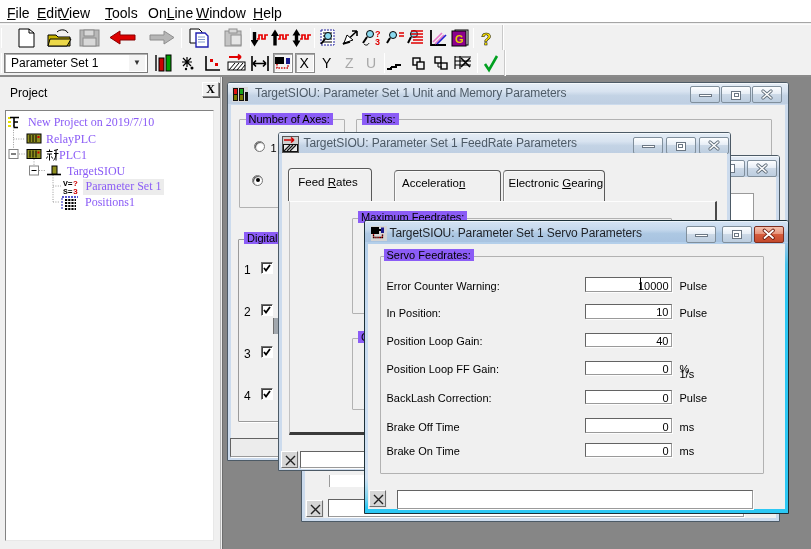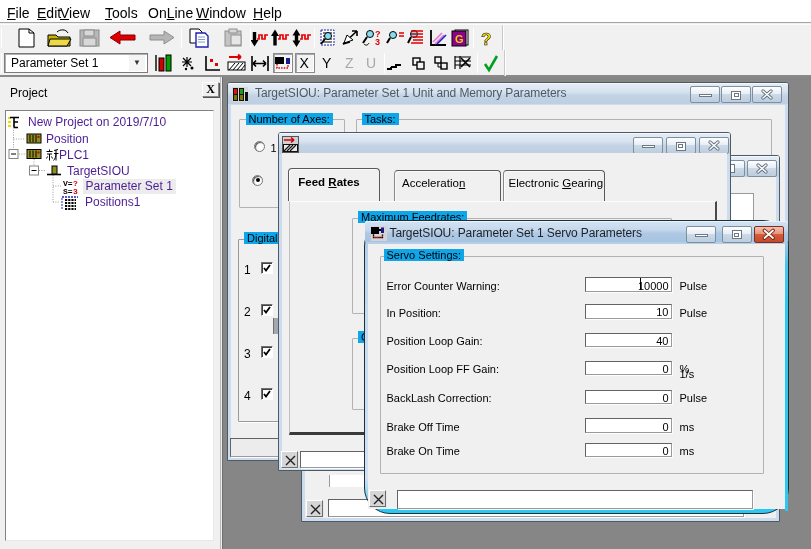--- a/index.html
+++ b/index.html
@@ -17,34 +17,34 @@
 .tend { position:absolute; top:0; width:2px; height:26px; background:#c9c9c9; border-right:1px solid #fff; }
 .ticon { position:absolute; width:20px; height:20px; }
 .checked { border:1px solid #8a8a8a; background:#f3f3f3; box-shadow:inset 1px 1px 0 #a8a8a8, inset -1px -1px 0 #ffffff; }
 #combo { left:4px; top:3px; width:144px; height:20px; background:#fff; border:1px solid #7b7b7b; box-shadow:inset 1px 1px 0 #b0b0b0; font-size:12px; line-height:18px; padding-left:6px; }
 #combo .arr { position:absolute; right:2px; top:1px; width:16px; height:16px; background:#f4f4f4; text-align:center; font-size:8px; line-height:16px; color:#333; }
 
 #panel { left:0; top:77px; width:223px; height:472px; background:#f0f0f0; }
 #ptitle { left:10px; top:9px; font-size:12px; color:#000; }
 #pclose { left:202px; top:5px; width:17px; height:15px; background:#f0f0f0; border:1px solid #888; border-top-color:#fff; border-left-color:#fff; box-shadow:1px 1px 0 #555; font-family:"Liberation Serif",serif; font-size:12px; font-weight:bold; text-align:center; line-height:13px; }
 #tree { left:5px; top:33px; width:209px; height:431px; background:#fff; border:1px solid #828282; border-bottom-color:#e8e8e8; border-right-color:#e8e8e8; }
-.trow { position:absolute; font-size:12px; color:#4c1d95; white-space:nowrap; }
+.trow { position:absolute; font-size:12px; color:#8b5cf6; white-space:nowrap;font-family:Liberation Serif, serif; }
 
 #mdi { left:223px; top:77px; width:588px; height:472px; background:#868686; }
 
 .win { position:absolute; border:1px solid #4c5a66; border-radius:3px 3px 0 0; }
 .cap { position:absolute; left:0; top:0; right:0; height:21px; border-radius:2px 2px 0 0; }
 .cap.inactive { background:linear-gradient(180deg,#e5edf6 0%,#d8e3f0 40%,#c3d3e5 60%,#bfcfe2 100%); box-shadow:inset 0 1px 0 #f4f8fb; }
 .cap.active { background:linear-gradient(180deg,#d5e3f4 0%,#c6d9ed 40%,#adc8e3 60%,#a8c3e0 100%); box-shadow:inset 0 1px 0 #eaf2f9; }
 .ctext { position:absolute; top:3px; font-size:12px; font-weight:normal; letter-spacing:-0.1px; white-space:nowrap; }
 .client { position:absolute; background:#f0f0f0; }
 .cbtn { position:absolute; width:30px; height:17px; border:1px solid #808f9c; border-radius:2px; background:linear-gradient(180deg,#fdfeff 0%,#e7eef6 45%,#ccd9e7 50%,#bccddf 100%); }
 .cbtn.red { background:linear-gradient(180deg,#f4c1ae 0%,#e8957c 45%,#d55b3c 50%,#c44a2d 100%); border-color:#7e2d1e; }
 .groupbox { position:absolute; border:1px solid #b2b2b2; border-radius:1px; }
-.glabel { position:absolute; background:#0ea5e9; font-size:11px; padding:0 3px; white-space:nowrap; }
+.glabel { position:absolute; background:#8b5cf6; font-size:11px; padding:0 3px; white-space:nowrap; }
 .field { position:absolute; background:#fff; border:1px solid; border-color:#636363 #9a9a9a #9a9a9a #636363; box-shadow:1px 1px 0 #fdfdfd; }
 .lbl { position:absolute; font-size:11px; color:#000; white-space:nowrap; }
 .val { position:absolute; font-size:11px; color:#000; text-align:right; }
 .xbtn { position:absolute; width:17px; height:17px; background:#d6d6d6; border:1px solid #fff; border-bottom-color:#6e6e6e; border-right-color:#6e6e6e; box-shadow:1px 1px 0 #e8e8e8; }
 .xbtn svg { position:absolute; left:2px; top:2px; }
 .cb { position:absolute; width:12px; height:12px; background:#fff; border:1px solid #707070; border-bottom-color:#fff; border-right-color:#fff; box-shadow:inset 1px 1px 0 #404040; }
 .tab { position:absolute; background:#f0f0f0; border:1px solid #5a5a5a; border-bottom:none; border-radius:4px 4px 0 0; box-shadow:inset 1px 1px 0 #fafafa; font-size:11.5px; white-space:nowrap; }
 </style>
 </head>
 <body>
@@ -244,21 +244,21 @@
         <text x="67" y="83" fill="#d00000">3</text>
       </g>
 
       <g transform="translate(56,85)">
         <path d="M0,1 h16" stroke="#2020c0" stroke-width="1.6" stroke-dasharray="2 1"></path>
         <path d="M0,2 v11" stroke="#2020c0" stroke-dasharray="2 1"></path>
         <path d="M3,4 h11 M3,7 h11 M3,10 h11 M3,13 h11" stroke="#000" stroke-width="1.8" stroke-dasharray="2.2 1"></path>
       </g>
     </svg>
     <span class="trow" style="left:22px; top:4px;">New Project on 2019/7/10</span>
-    <span class="trow" style="left:40px; top:21px;">Position</span>
+    <span class="trow" style="left:40px; top:21px;">RelayPLC</span>
     <span class="trow" style="left:40px; top:36.5px;"><svg width="13" height="12" style="vertical-align:-2px" viewBox="0 0 13 12">
           <path d="M0.5,2.5 h6 M3.5,0.5 v2 M1,5 h5 M3.5,5 v6.5 M1.5,7.5 l-1,2 M5.5,7.5 l1,2 M8,1.5 l4,-1 M8,4.5 h4.5 M10,1 v3.5 M10,4.5 c0,3 -1,5.5 -2.5,7 M10,4.5 v7" stroke="#000" stroke-width="1" fill="none"></path>
         </svg>PLC1</span>
     <span class="trow" style="left:61px; top:52.5px;">TargetSIOU</span>
     <span class="trow" style="left:76.5px; top:68px; background:#ececec; padding:0 3px 1px 3px;">Parameter Set 1</span>
     <span class="trow" style="left:79px; top:84px;">Positions1</span>
   </div>
 </div>
 
 <div id="mdi" class="abs"></div>
@@ -358,20 +358,21 @@
 
 <div class="win" id="w2" style="left:277.5px; top:132px; width:453px; height:338.5px; background:#ccdbed;">
   <div class="cap inactive">
     <svg width="17" height="17" style="position:absolute;left:3px;top:2.5px" viewBox="0 0 17 17">
       <rect x="0.5" y="0.5" width="16" height="16" fill="#d0d0d0" stroke="#555"></rect>
       <rect x="1" y="8" width="15" height="8" fill="#111"></rect>
       <rect x="2" y="9" width="13" height="6" fill="#e8e8e8"></rect>
       <path d="M2,15 L8,9 M5,15 L11,9 M8,15 L14,9" stroke="#111" stroke-width="1.2"></path>
       <path d="M2,4 L12,4 M12,4 L9,1.5 M12,4 L9,6.5" stroke="#d00000" stroke-width="1.6" fill="none"></path>
     </svg>
+    <span class="ctext" style="left:25px; color:#4d5a66;">TargetSIOU: Parameter Set 1 FeedRate Parameters</span>
     <div class="cbtn" style="left:354px; top:4px;">
         <div style="position:absolute;left:8px;top:7px;width:13px;height:3px;background:#fff;border:1px solid #6b7784;"></div>
       </div>
     <div class="cbtn" style="left:387px; top:4px;">
         <div style="position:absolute;left:9px;top:3.5px;width:10px;height:9px;background:#fff;border:1px solid #6b7784;"></div>
         <div style="position:absolute;left:11.5px;top:6px;width:5px;height:4px;background:#fff;border:1px solid #6b7784;"></div>
       </div>
     <div class="cbtn" style="left:420px; top:4px;"><svg width="28" height="15" viewBox="0 0 28 15">
           <path d="M10,4 L18,11 M18,4 L10,11" stroke="#5f6d7a" stroke-width="3.2" stroke-linecap="round"></path>
           <path d="M10,4 L18,11 M18,4 L10,11" stroke="#fdfdfd" stroke-width="1.6" stroke-linecap="round"></path>
@@ -379,37 +380,37 @@
   </div>
   <div class="client" style="left:3px; top:20px; width:445px; height:313px;">
 
     <div style="position:absolute; left:7px; top:47.5px; width:428px; height:234px; background:#f0f0f0; border-left:1px solid #c2c2c2; border-right:2px solid #4a4a4a; border-bottom:3px solid #3a3a3a; border-top:1px solid #fdfdfd;"></div>
     <div class="tab" style="left:112px; top:17px; width:107px; height:31px; border-left-color:#888;">
         <span style="position:absolute;left:7.5px;top:6px;">Acceleratio<u>n</u></span>
       </div>
     <div class="tab" style="left:221px; top:17px; width:102px; height:31px; border-left-color:#888;">
         <span style="position:absolute;left:5px;top:6px;">Electronic <u>G</u>earing</span>
       </div>
-    <div class="tab" style="left:6.8px; top:15.3px; width:92px; height:33.2px; font-weight:bold;">
+    <div class="tab" style="left:6.8px; top:15.3px; width:84px; height:33.2px; font-weight:normal;">
         <span style="position:absolute;left:9px;top:7px;">Feed <u>R</u>ates</span>
       </div>
     <div class="groupbox" style="left:70px; top:64.5px; width:320px; height:96px;"></div>
     <span class="glabel" style="left:76.5px; top:58px;">Maximum Feedrates:</span>
     <div class="groupbox" style="left:70px; top:184.5px; width:320px; height:72px;"></div>
     <span class="glabel" style="left:76.5px; top:178px;">Common</span>
     <div class="xbtn" style="left:-1px; top:298px;">
         <svg width="13" height="13">
           <path d="M2,2 L11,11 M11,2 L2,11" stroke="#222" stroke-width="1.4"></path>
         </svg>
       </div>
     <div class="field" style="left:18.5px; top:297.5px; width:422px; height:17px;"></div>
   </div>
 </div>
 
-<div class="win" id="w3" style="left:363.5px; top:220px; width:425.5px; height:293.5px; background:linear-gradient(180deg,#adcbe8 0%,#c6daf0 30%,#d2e2f4 88%,#7cd4f0 95%,#2cc8f4 98%); border-color:#1c3038;border-radius:26px;">
+<div class="win" id="w3" style="left:363.5px; top:220px; width:425.5px; height:293.5px; background:linear-gradient(180deg,#adcbe8 0%,#c6daf0 30%,#d2e2f4 88%,#7cd4f0 95%,#2cc8f4 98%); border-color:#1c3038;">
   <div class="cap active">
     <svg width="16" height="15" style="position:absolute;left:6px;top:5px" viewBox="0 0 16 15">
       <rect x="0" y="0" width="16" height="15" fill="#d4d4d4"></rect>
       <rect x="0" y="1" width="8" height="7" fill="#000"></rect>
       <rect x="8" y="3" width="2" height="2" fill="#000"></rect>
       <rect x="10" y="1.5" width="3" height="5.5" fill="#1a1a8c"></rect>
       <path d="M2.5,8 L2.5,11.5 L11.5,11.5 L11.5,8" stroke="#cc0000" stroke-width="1.3" fill="none" stroke-dasharray="1.2 1"></path>
       <path d="M2.5,8 L2.5,11.5 L11.5,11.5 L11.5,8" stroke="#000" stroke-width="1.3" fill="none" stroke-dasharray="1 1.2" stroke-dashoffset="1.1"></path>
     </svg>
     <span class="ctext" style="left:25px; top:4.5px; color:#1e2126;">TargetSIOU: Parameter Set 1 Servo Parameters</span>
@@ -422,21 +423,21 @@
       <div style="position:absolute;left:11.5px;top:6px;width:5px;height:4px;background:#fff;border:1px solid #6b7784;"></div>
     </div>
   <div class="cbtn red" style="left:389.5px; top:4.5px;"><svg width="28" height="15" viewBox="0 0 28 15">
         <path d="M9.5,3.5 L18,11 M18,3.5 L9.5,11" stroke="#6d1a0c" stroke-width="3.6" stroke-linecap="round"></path>
         <path d="M9.5,3.5 L18,11 M18,3.5 L9.5,11" stroke="#ffffff" stroke-width="1.8" stroke-linecap="round"></path>
       </svg></div>
   <div class="abs" style="right:0; top:22px; width:3.5px; height:268px; background:linear-gradient(180deg,#9cc4e6 0%,#49c4ec 8%,#2cc8f4 22%);"></div>
   <div class="client" style="left:3px; top:23px; width:417.5px; height:265px;">
 
     <div class="groupbox" style="left:12.5px; top:11.5px; width:384px; height:218px;"></div>
-    <span class="glabel" style="left:16px; top:5px;">Servo Settings:</span>
+    <span class="glabel" style="left:16px; top:5px;">Servo Feedrates:</span>
 
     <span class="lbl" style="left:19px; top:36px;">Error Counter Warning:</span>
     <div class="field" style="left:217px; top:33.2px; width:87.5px; height:14.6px;"></div>
     <span class="val" style="left:217px; top:35.5px; width:84px;">10000</span>
     <div style="position:absolute; left:272.5px; top:34px; width:1px; height:12px; background:#000;"></div>
     <span class="lbl" style="left:312px; top:36px;">Pulse</span>
 
     <span class="lbl" style="left:19px; top:62.5px;">In Position:</span>
     <div class="field" style="left:217px; top:60.0px; width:87.5px; height:14.6px;"></div>
     <span class="val" style="left:217px; top:62.3px; width:84px;">10</span>

